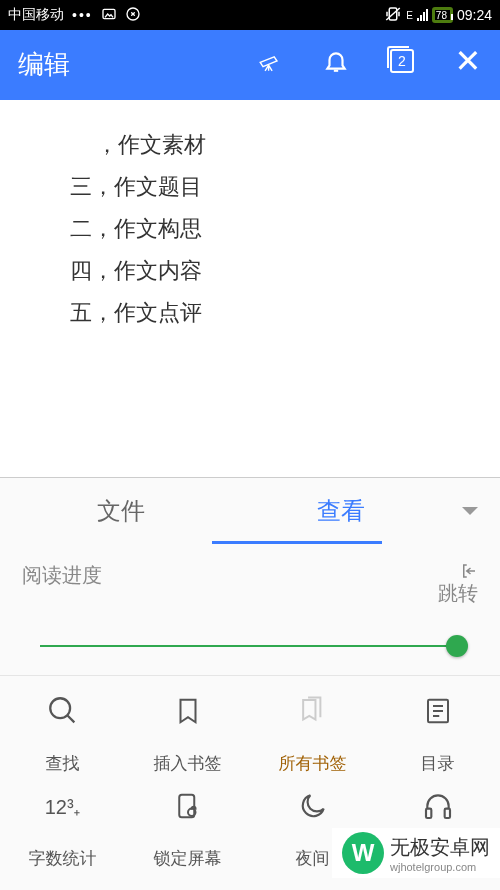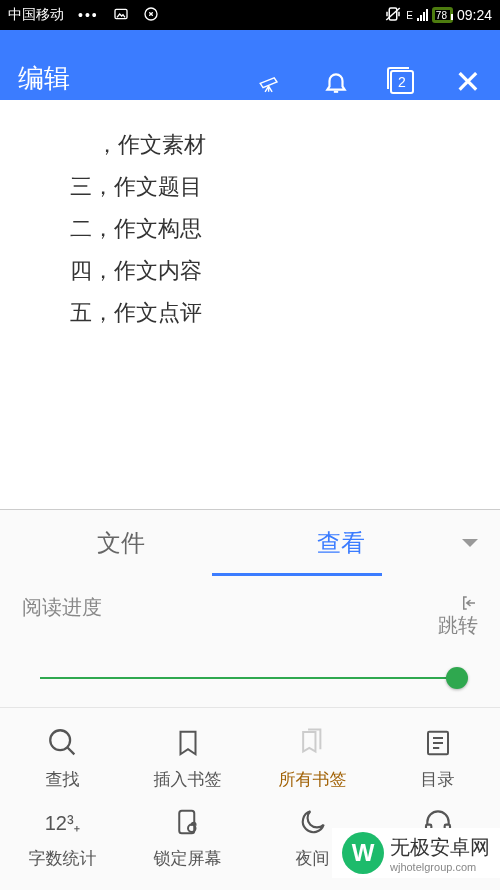--- a/index.html
+++ b/index.html
@@ -18,29 +18,29 @@
     .status-bar {
       height: 30px;
       background: #000;
       color: #fff;
       display: flex;
       align-items: center;
       justify-content: space-between;
       padding: 0 8px;
       font-size: 14px;
     }
-    .status-left { display: flex; align-items: center; gap: 14px; }
+    .status-left { display: flex; align-items: center; gap: 8px; }
     .status-right { display: flex; align-items: center; gap: 4px; }
     .dots { letter-spacing: 2px; }
     .header {
       height: 70px;
       background: #3b7cff;
       display: flex;
-      align-items: flex-end;
-      padding: 4px 18px;
+      align-items: flex-start;
+      padding: 17px 18px;
       color: #fff;
     }
     .header-title {
       font-size: 26px;
       font-weight: 400;
       flex: 1;
     }
     .header-icons {
       display: flex;
       align-items: center;
@@ -185,21 +185,21 @@
     .tools-row {
       display: flex;
       justify-content: space-around;
       margin-bottom: 12px;
     }
     .tool {
       width: 120px;
       display: flex;
       flex-direction: column;
       align-items: center;
-      gap: 6px;
+      gap: 22px;
       color: #555;
     }
     .tool.disabled { color: #a16207; }
     .tool-icon {
       width: 38px;
       height: 38px;
       display: flex;
       align-items: center;
       justify-content: center;
     }

